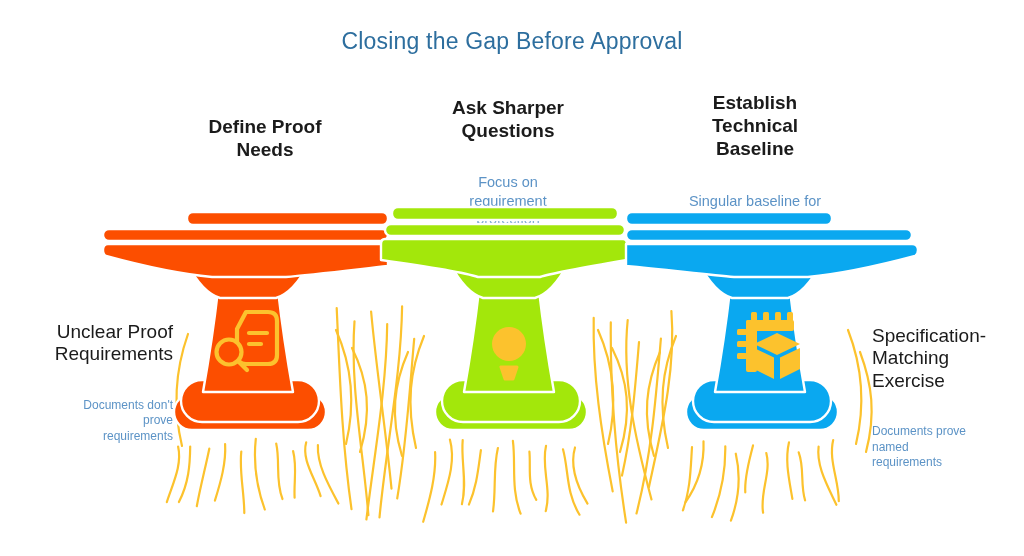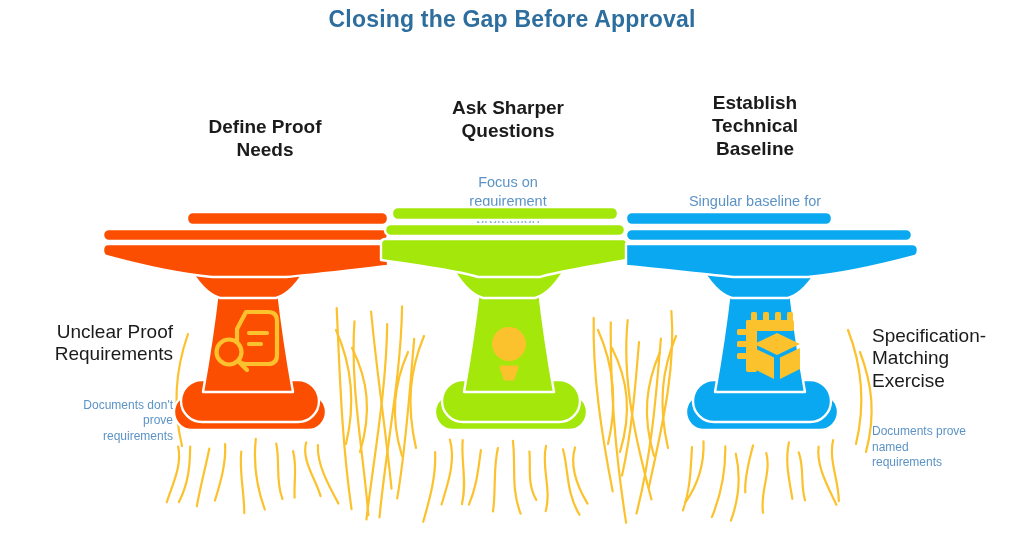--- a/index.html
+++ b/index.html
@@ -1,22 +1,22 @@
 <!DOCTYPE html>
 <html style="--orange: #FC4E00; --green: #A3E70B; --blue: #0AA8F0; --yellow: #FCC22D; --title: #2D6E9E; --subtitle: #5C93C6; --heading: #1B1B1B;"><head>
 <meta charset="utf-8">
 <style>
   html,body{margin:0;padding:0;background:#ffffff;}
   .canvas{
     position:relative;width:1024px;height:556px;overflow:hidden;background:#fff;
     font-family:"Liberation Sans","DejaVu Sans",sans-serif;
   }
   .title{
-    position:absolute;top:6px;left:0;width:100%;text-align:center;
-    font-size:23px;font-weight:700;letter-spacing:.2px;color:var(--title);
+    position:absolute;top:28px;left:0;width:100%;text-align:center;
+    font-size:23px;font-weight:400;letter-spacing:.2px;color:var(--title);
   }
   .col{position:absolute;text-align:center;white-space:pre-line;}
   .col-h{font-size:19px;font-weight:700;line-height:1.22;color:var(--heading);}
   .col-s{margin-top:13px;font-size:14.5px;line-height:1.27;color:var(--subtitle);}
   .side{position:absolute;white-space:pre-line;}
   .side-left{text-align:right;}
   .side-h{font-size:19px;font-weight:400;line-height:1.18;color:var(--heading);}
   .side-s{margin-top:14px;font-size:12px;line-height:1.3;color:var(--subtitle);}
   .bridge{position:absolute;left:0;top:0;}
   .s-orange{fill:var(--orange);}

